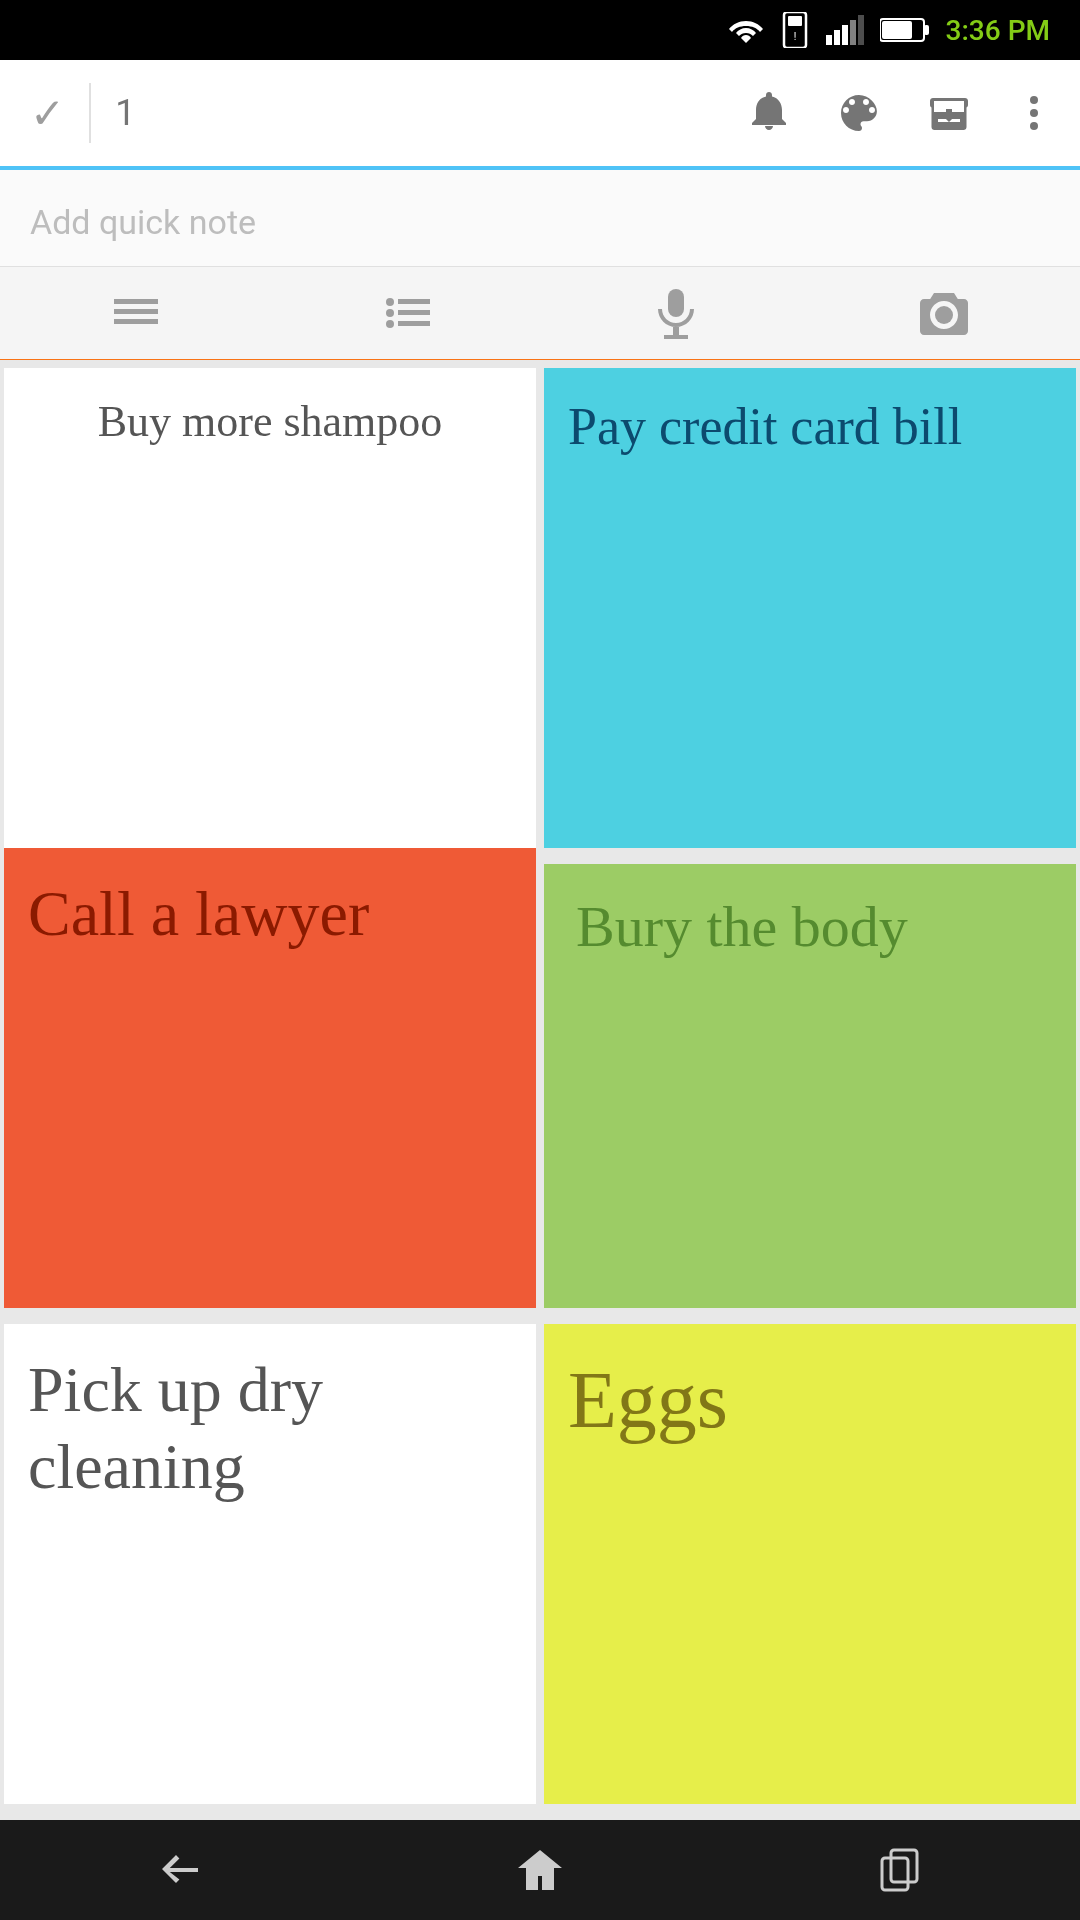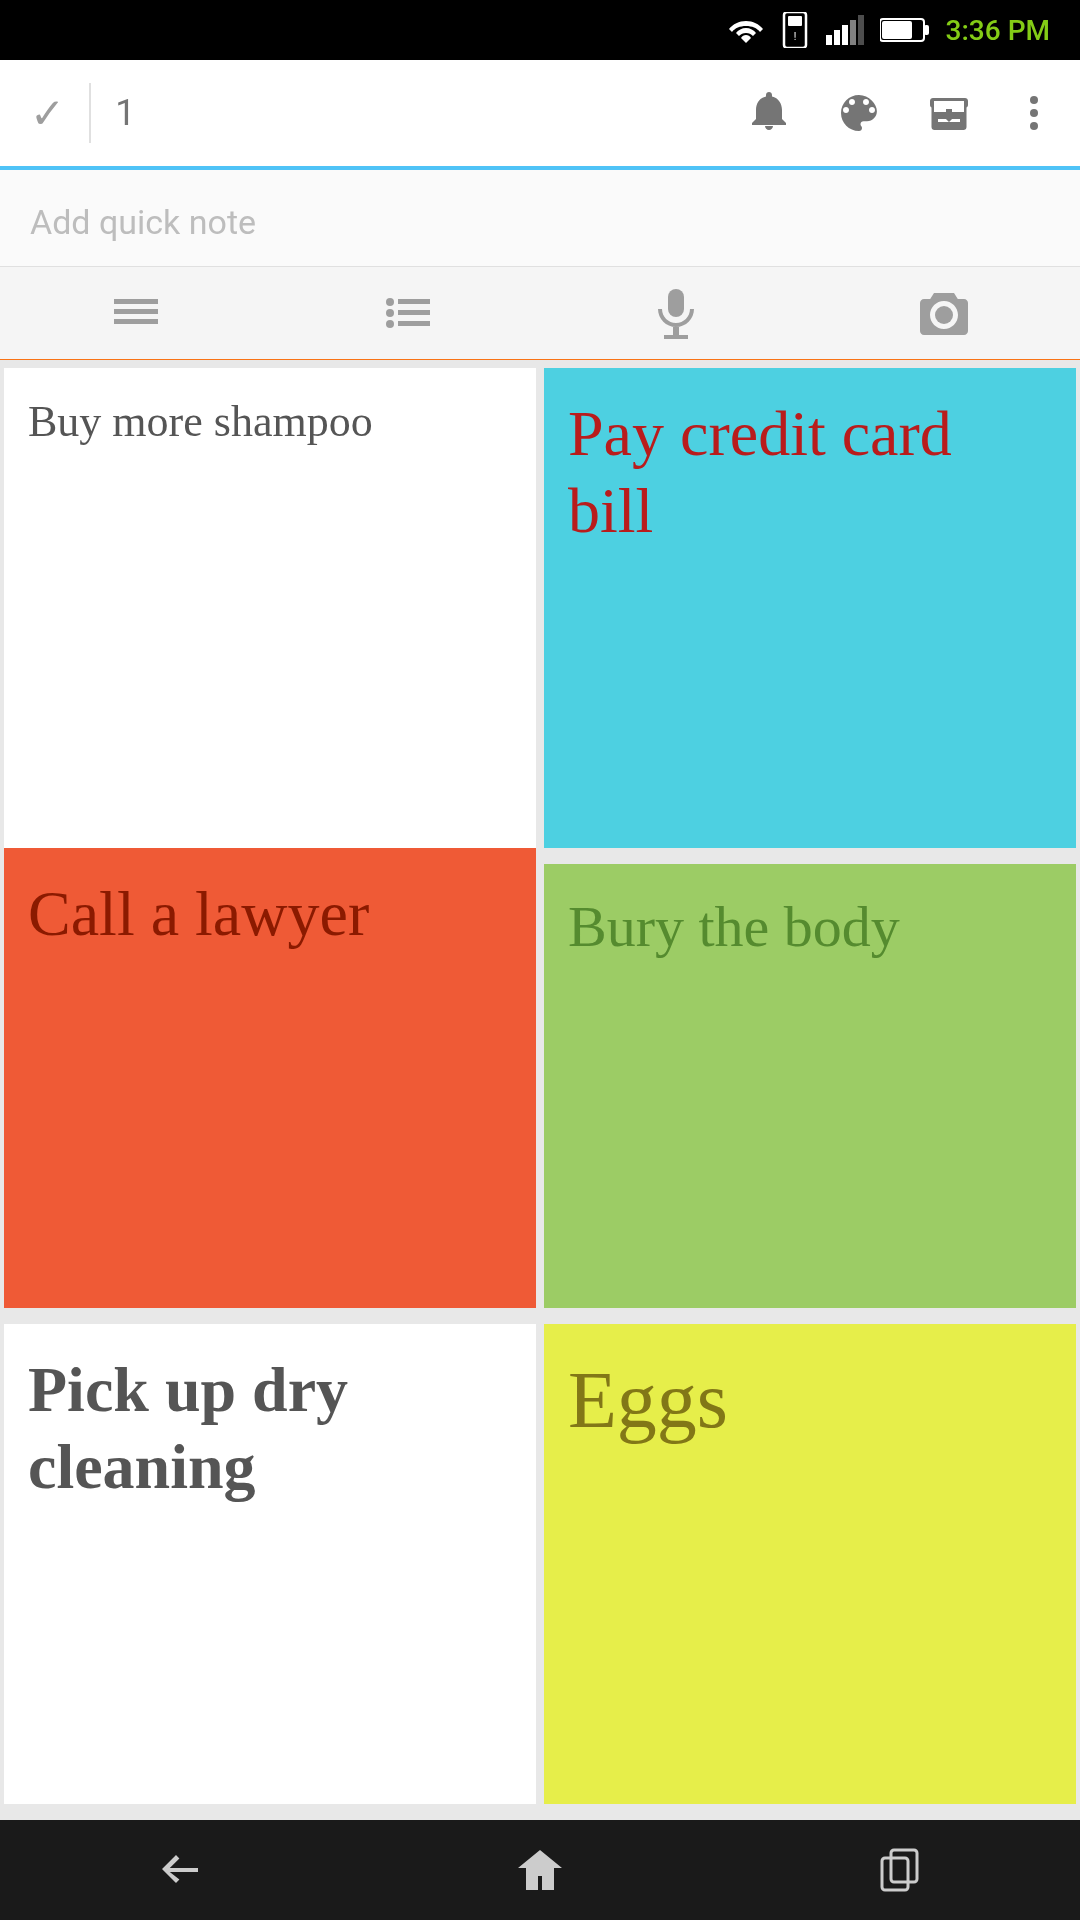--- a/index.html
+++ b/index.html
@@ -109,21 +109,21 @@
 
     .note-text {
       font-size: 46px;
       line-height: 1.2;
       font-family: 'Georgia', serif;
     }
 
     .note-card.white .note-text { color: #555; }
     .note-card.cyan .note-text { color: #37474F; }
     .note-card.orange .note-text { color: #B71C1C; }
-    .note-card.green .note-text { color: #558B2F; }
+    .note-card.green .note-text { color: #558B2F; margin-left: 8px; }
     .note-card.yellow .note-text { color: #827717; text-align: center; }
 
     
     .bottom-nav {
       position: fixed;
       bottom: 0;
       left: 0;
       width: 1080px;
       height: 100px;
       background: #1a1a1a;
@@ -234,38 +234,38 @@
 
     <svg width="52" height="44" viewBox="0 0 52 44" fill="#9e9e9e">
       <path d="M46 8h-6.2L36 2H16l-3.8 6H6C3.8 8 2 9.8 2 12v28c0 2.2 1.8 4 4 4h40c2.2 0 4-1.8 4-4V12c0-2.2-1.8-4-4-4zm-20 30c-7.7 0-14-6.3-14-14s6.3-14 14-14 14 6.3 14 14-6.3 14-14 14z"></path>
       <circle cx="26" cy="24" r="9"></circle>
     </svg>
   </div>
 </div>
 
 <div class="notes-grid">
 
-  <div class="note-card white" style="min-height:220px;">
+  <div class="note-card white" style="min-height:220px;text-align:center;">
     <span class="note-text" style="color:#555; font-size:44px;">Buy more shampoo</span>
   </div>
 
   <div class="note-card cyan" style="min-height:480px;">
-    <span class="note-text" style="color:#b91c1c; font-size:64px;">Pay credit card bill</span>
+    <span class="note-text" style="color:#0c4a6e; font-size:52px;">Pay credit card bill</span>
   </div>
 
   <div class="note-card orange" style="min-height:460px; margin-top:-8px;">
     <span class="note-text" style="color:#8B1A00; font-size:64px;">Call a lawyer</span>
   </div>
 
   <div class="note-card green" style="min-height:260px; margin-top:8px;">
     <span class="note-text" style="color:#558B2F; font-size:58px;">Bury the body</span>
   </div>
 
   <div class="note-card white" style="min-height:480px;">
-    <span class="note-text" style="color:#555; font-size:64px;font-weight:bold;">Pick up dry cleaning</span>
+    <span class="note-text" style="color:#555; font-size:64px;">Pick up dry cleaning</span>
   </div>
 
   <div class="note-card yellow" style="min-height:230px;">
     <span class="note-text" style="color:#827717; font-size:80px;">Eggs</span>
   </div>
 
   <div class="note-card white partial-note" style="min-height:160px; max-height:160px; overflow:hidden;">
     <span class="note-text" style="color:#555; font-size:64px;">Blah</span>
   </div>
 

